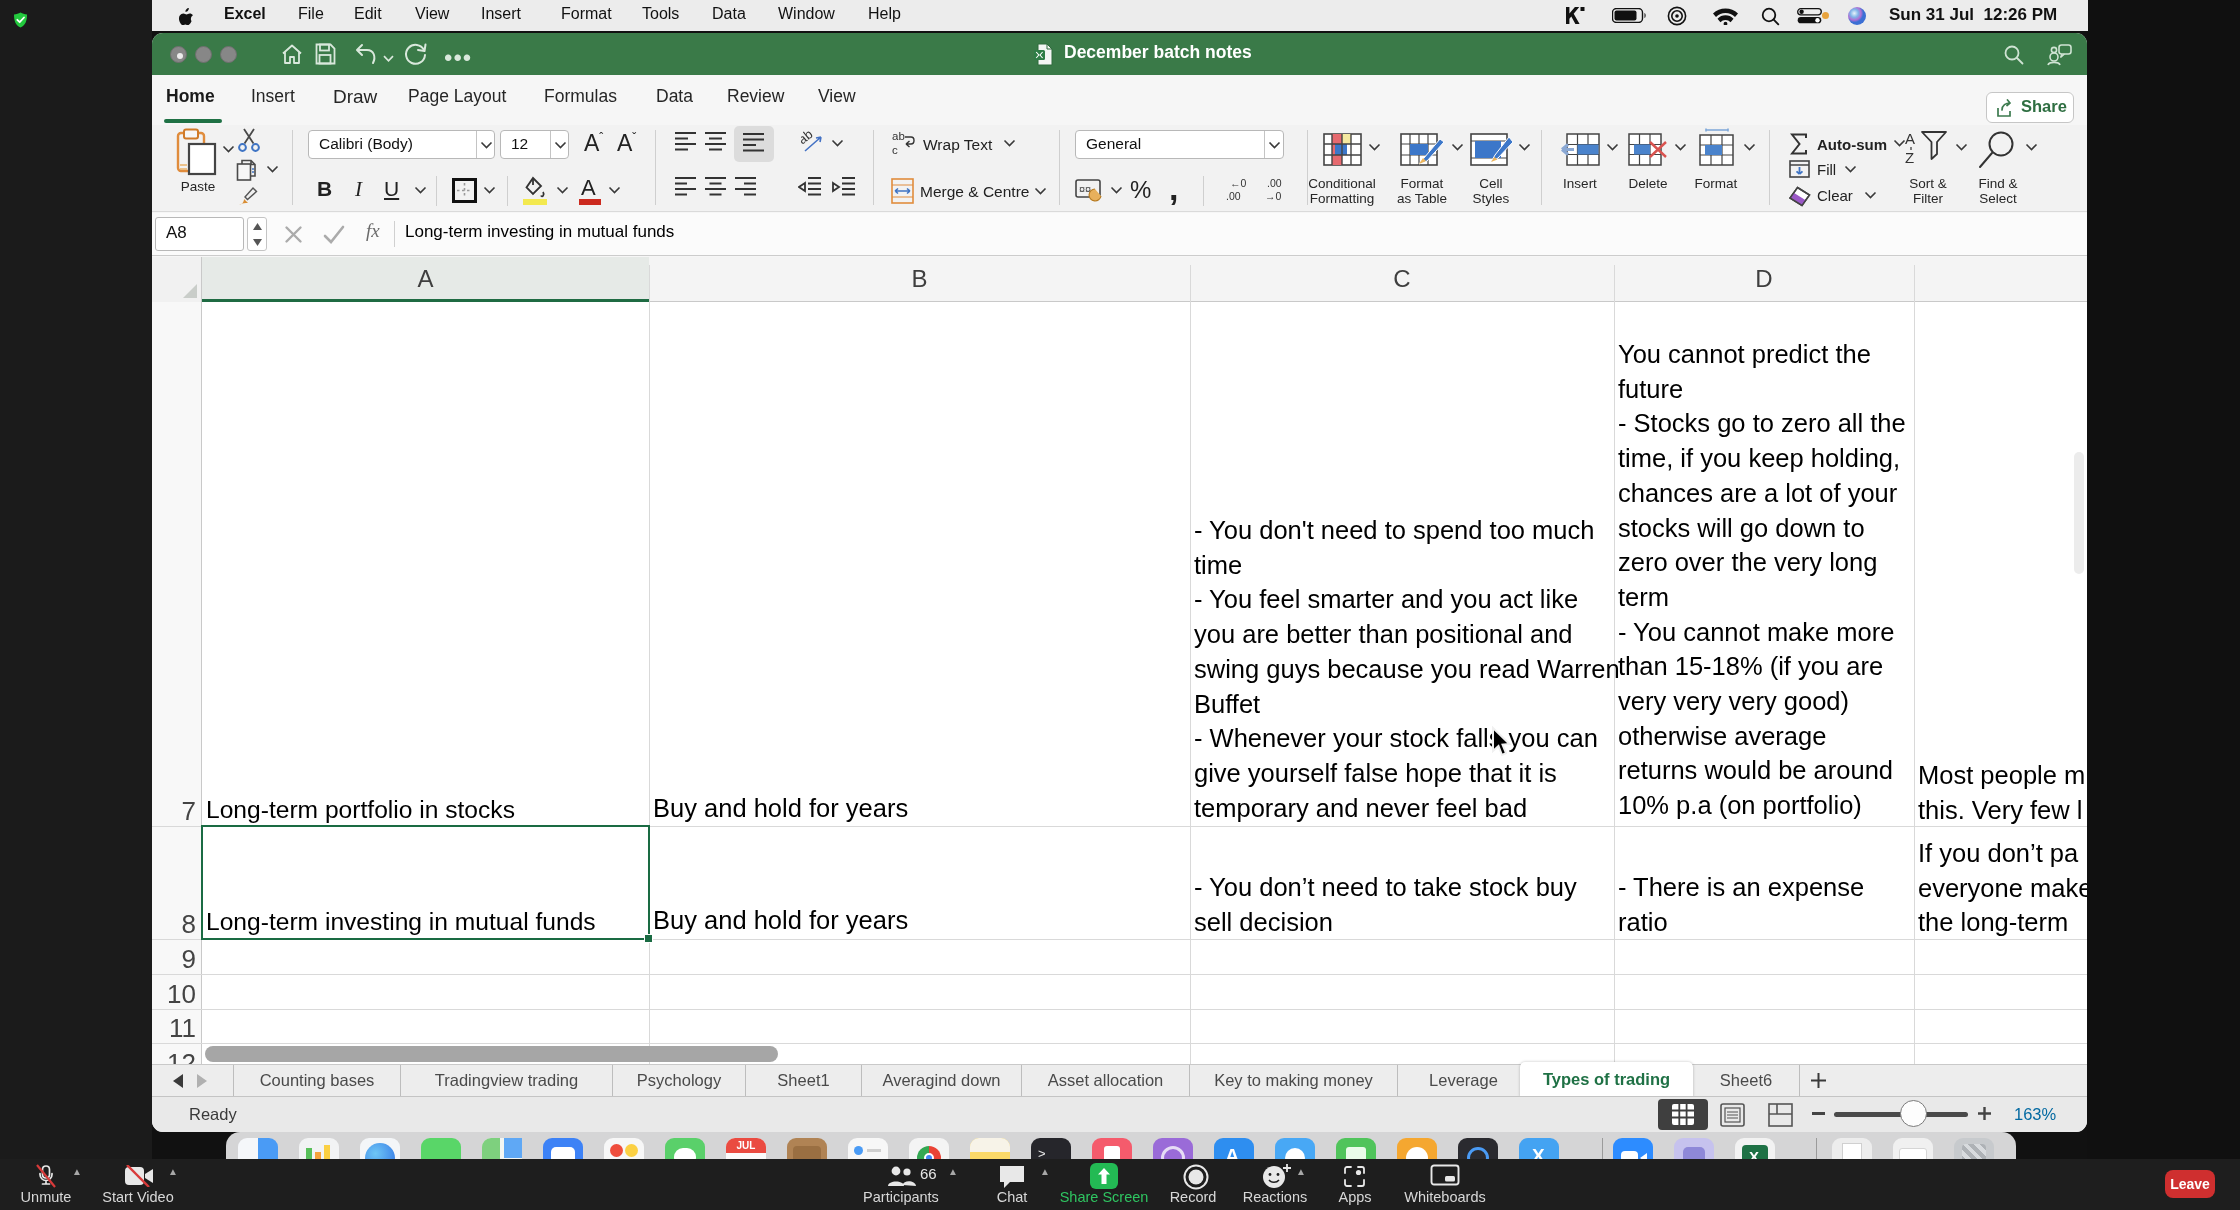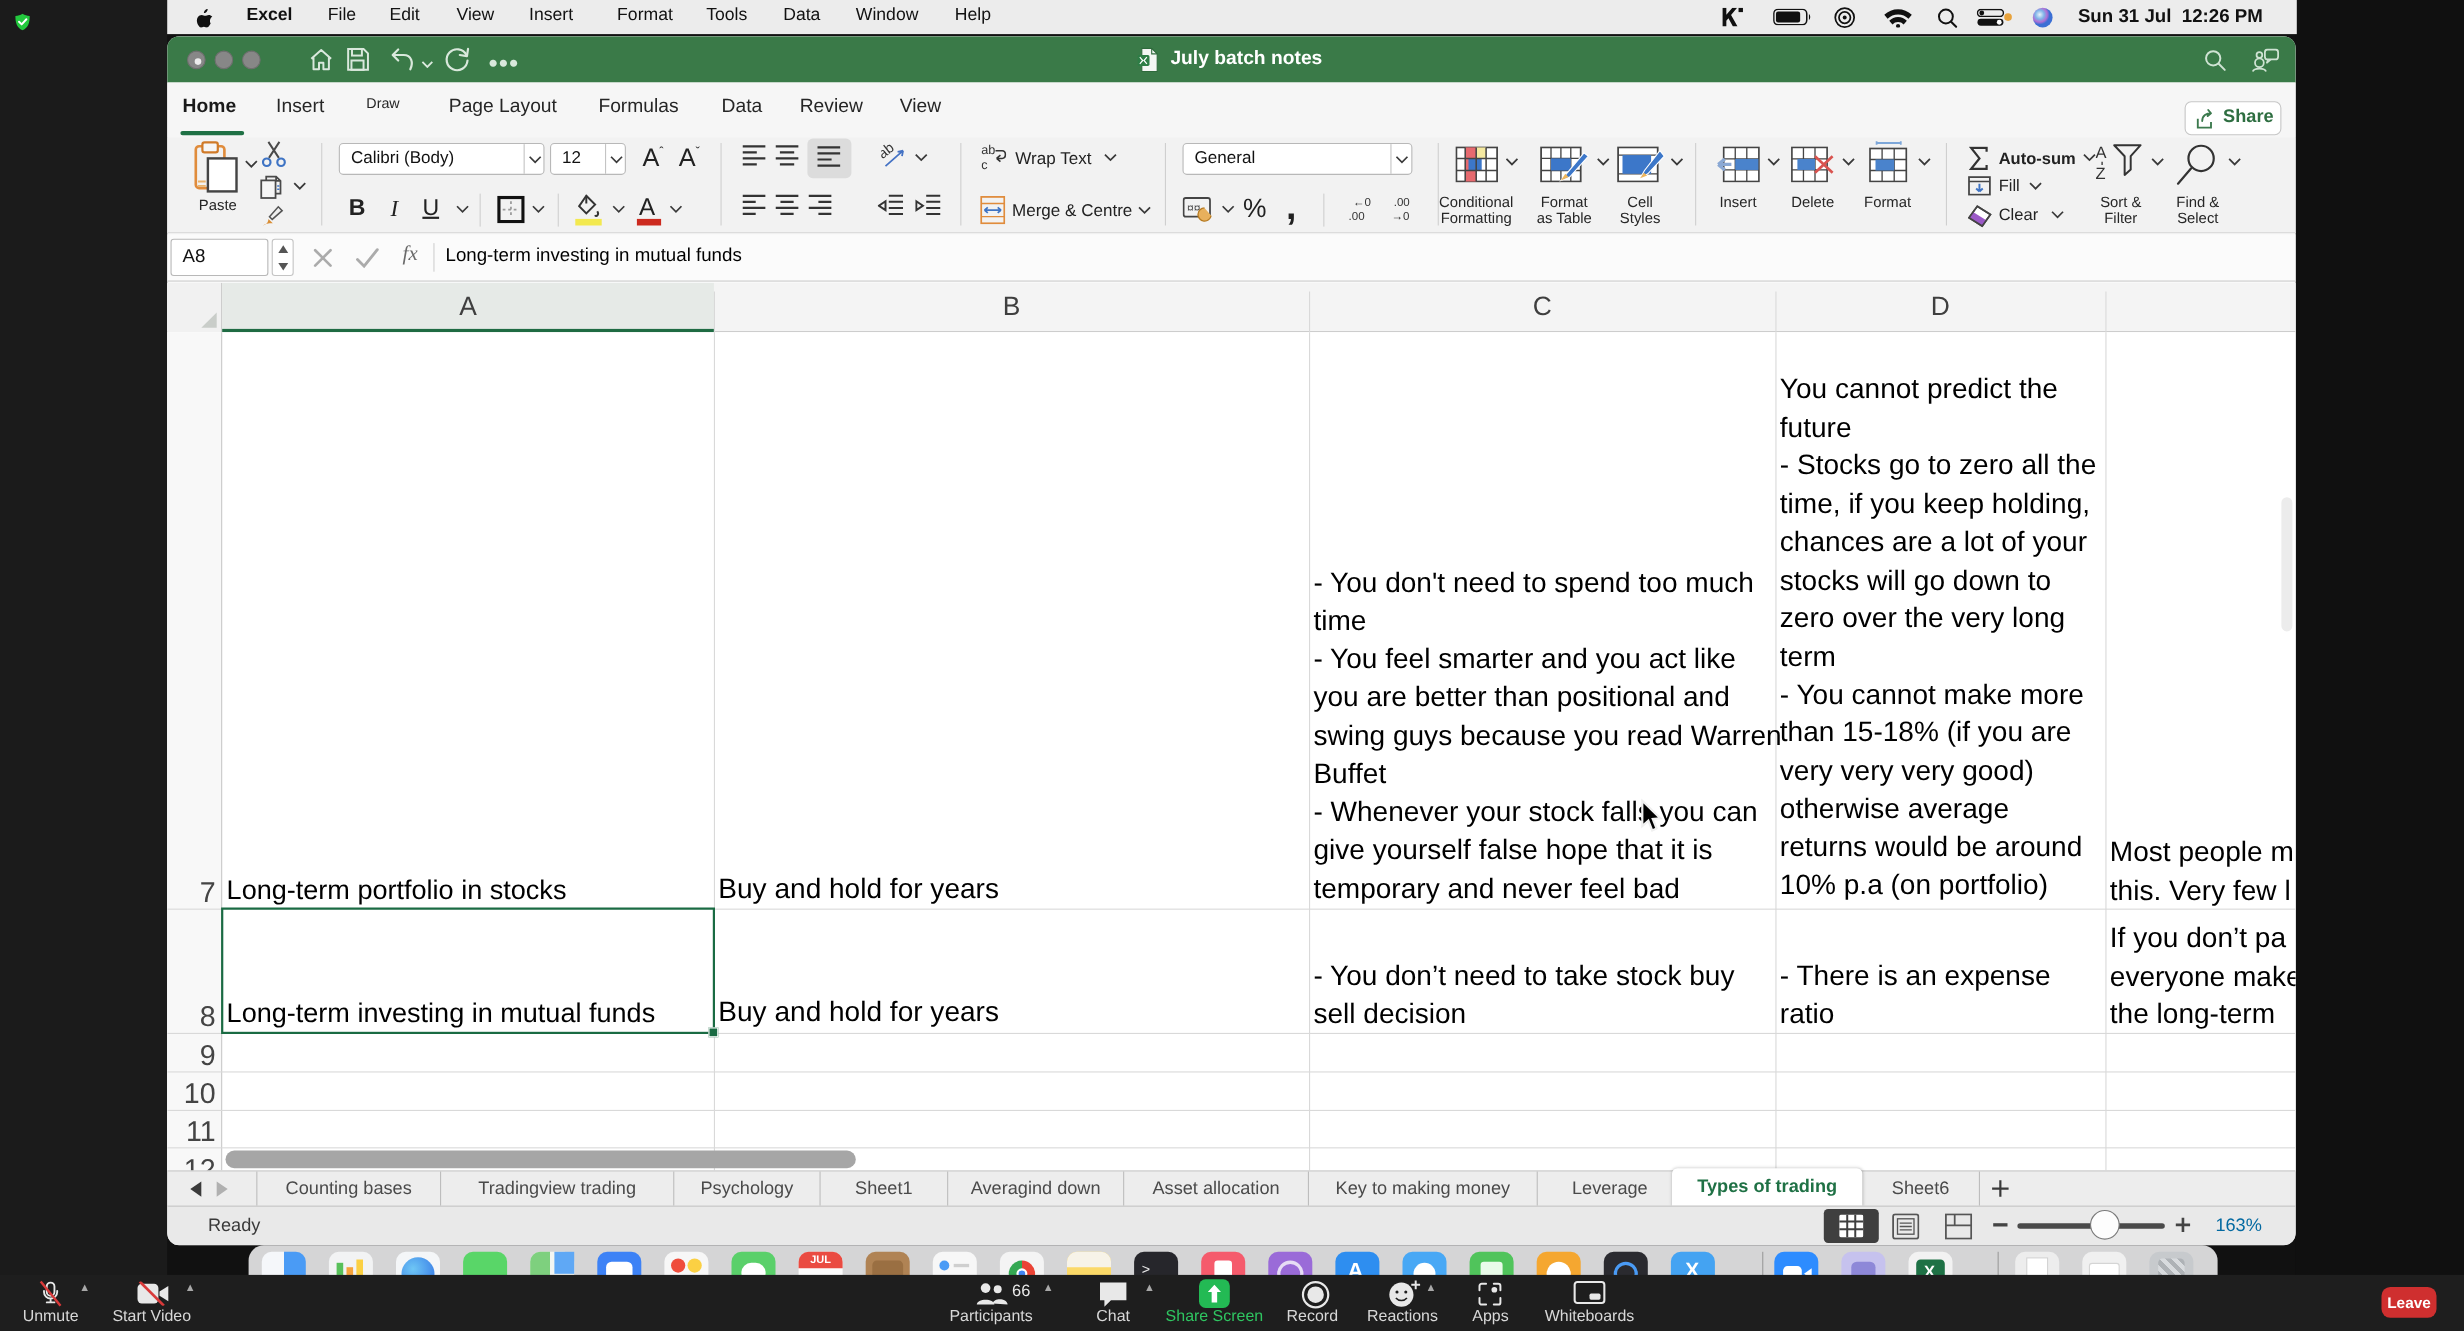--- a/index.html
+++ b/index.html
@@ -126,38 +126,38 @@
           <path d="M21 8 A9.5 9.5 0 1 0 22 13" fill="none" stroke="#d9e8dc" stroke-width="2" stroke-linecap="round"></path>
           <path d="M22.5 2.5 L21.5 9 L15 8" fill="none" stroke="#d9e8dc" stroke-width="2" stroke-linecap="round" stroke-linejoin="round"></path>
         </svg>
       <div class="abs" style="left:292px;top:11px;color:#d9e8dc;font-size:24px;letter-spacing:1px">•••</div>
       <svg class="abs" style="left:882px;top:10px" width="20" height="23" viewBox="0 0 20 23">
           <path d="M4 1 h9 l5 5 v16 h-14 z" fill="#f4f6f4" stroke="#2f6a3c" stroke-width="1"></path>
           <rect x="0" y="7" width="11" height="10" rx="1.5" fill="#2e7d46"></rect>
           <path d="M2.2 9 l2.6 3 -2.6 3 M8.6 9 l-2.6 3 2.6 3" stroke="#fff" stroke-width="1.1" fill="none"></path>
           <path d="M13 1 v5 h5" fill="none" stroke="#2f6a3c" stroke-width="1"></path>
         </svg>
-      <div class="abs" style="left:912px;top:9px;color:#ffffff;font-size:17.5px;font-weight:bold">July batch notes</div>
+      <div class="abs" style="left:912px;top:9px;color:#ffffff;font-size:17.5px;font-weight:bold">December batch notes</div>
       <svg class="abs" style="left:1851px;top:11px" width="22" height="22" viewBox="0 0 22 22">
           <circle cx="9" cy="9" r="6.5" fill="none" stroke="#cfe3d3" stroke-width="1.8"></circle>
           <line x1="14" y1="14" x2="19.5" y2="19.5" stroke="#cfe3d3" stroke-width="1.8" stroke-linecap="round"></line>
         </svg>
       <svg class="abs" style="left:1894px;top:11px" width="26" height="22" viewBox="0 0 26 22">
           <circle cx="8" cy="13" r="4" fill="none" stroke="#cfe3d3" stroke-width="1.6"></circle>
           <path d="M2 21 c1-3.5 11-3.5 12 0" fill="none" stroke="#cfe3d3" stroke-width="1.6"></path>
           <rect x="13" y="1" width="12" height="9" rx="2.5" fill="none" stroke="#cfe3d3" stroke-width="1.6"></rect>
           <path d="M16 10 l-1.5 3.5 4-3.5" fill="none" stroke="#cfe3d3" stroke-width="1.4"></path>
           <circle cx="8" cy="6" r="2.6" fill="none" stroke="#cfe3d3" stroke-width="1.6"></circle>
         </svg>
     </div>
     <div id="tabrow" class="abs">
       <span class="abs" style="left:14px;top:11px;font-size:17.5px;font-weight:bold;color:#1a1a1a">Home</span>
       <div class="abs" style="left:12px;top:44px;width:58px;height:3.5px;background:#1f7145;border-radius:2px"></div>
       <span class="abs" style="left:99px;top:11px;font-size:17.5px;color:#262626">Insert</span>
-      <span class="abs" style="left:181px;top:11px;font-size:13px;color:#262626">Draw</span>
+      <span class="abs" style="left:181px;top:11px;font-size:19px;color:#262626">Draw</span>
       <span class="abs" style="left:256px;top:11px;font-size:17.5px;color:#262626">Page Layout</span>
       <span class="abs" style="left:392px;top:11px;font-size:17.5px;color:#262626">Formulas</span>
       <span class="abs" style="left:504px;top:11px;font-size:17.5px;color:#262626">Data</span>
       <span class="abs" style="left:575px;top:11px;font-size:17.5px;color:#262626">Review</span>
       <span class="abs" style="left:666px;top:11px;font-size:17.5px;color:#262626">View</span>
       <div class="abs" style="left:1834px;top:17px;width:88px;height:31px;background:#fff;border:1px solid #c6c6c6;border-radius:6px">
         <svg class="abs" style="left:9px;top:6px" width="20" height="19" viewBox="0 0 20 19">
             <path d="M2 9 v8 h12 v-5" fill="none" stroke="#3c7a4e" stroke-width="1.7"></path>
             <path d="M6 11 c0-5 4-7 8-7 l-2.5-3 M14 4 l-3 2.5" fill="none" stroke="#3c7a4e" stroke-width="1.7" stroke-linejoin="round" stroke-linecap="round"></path>
           </svg>

